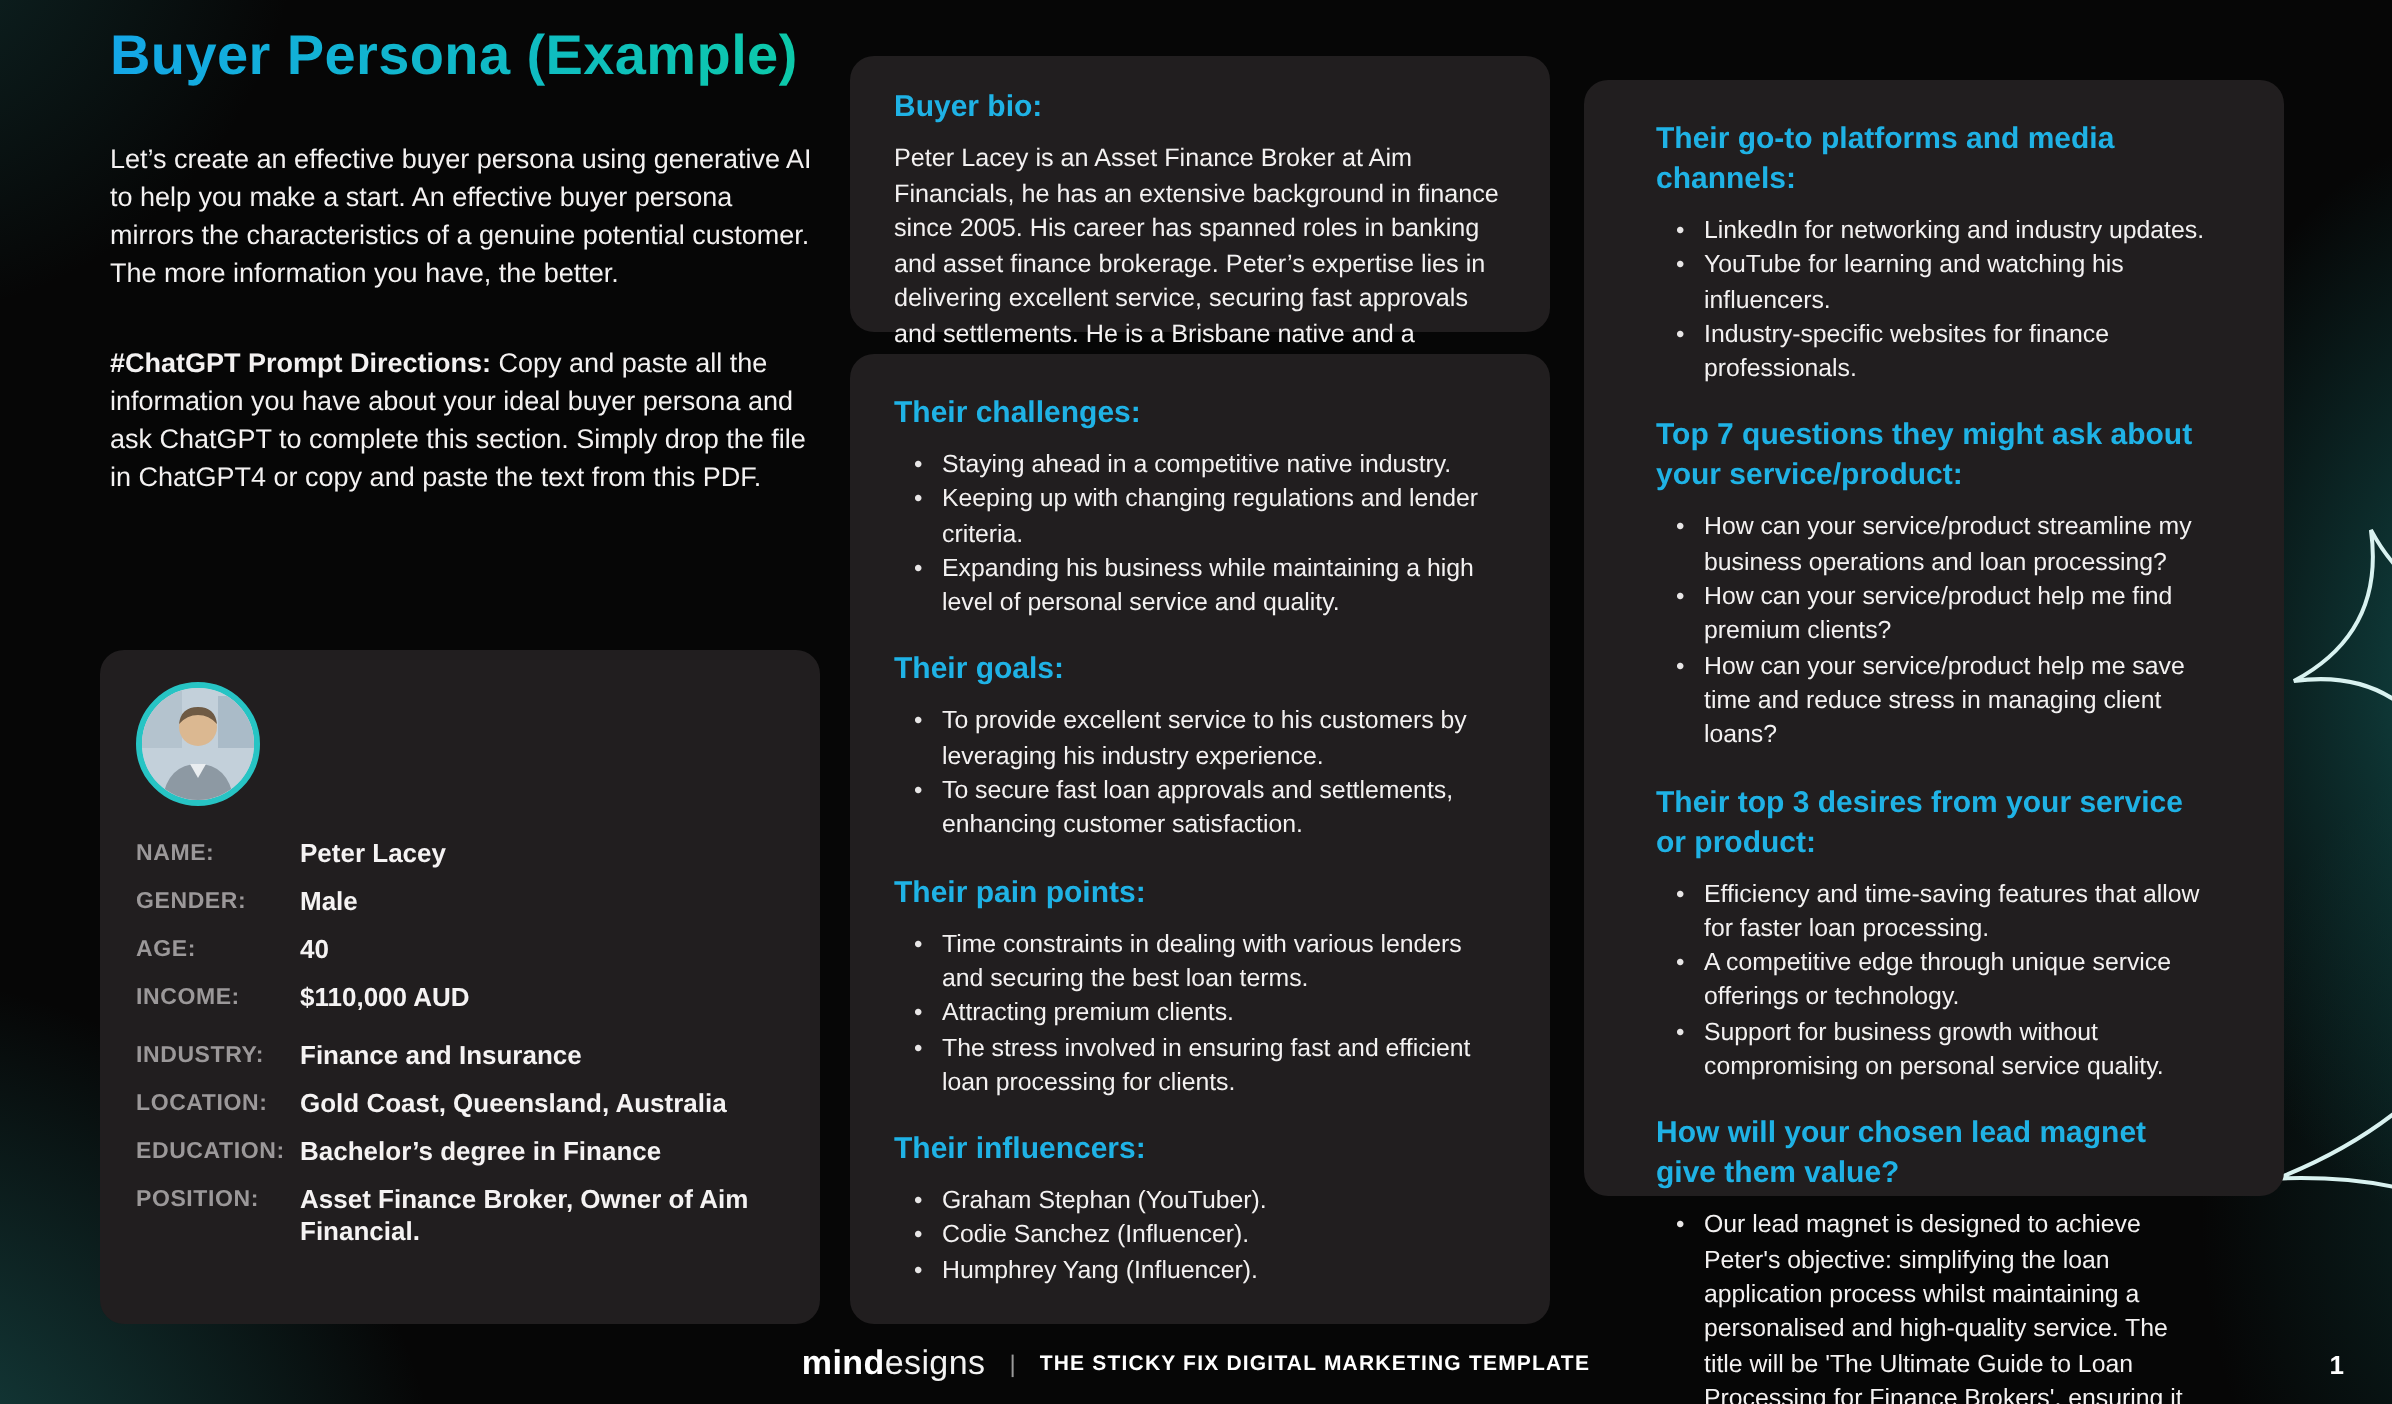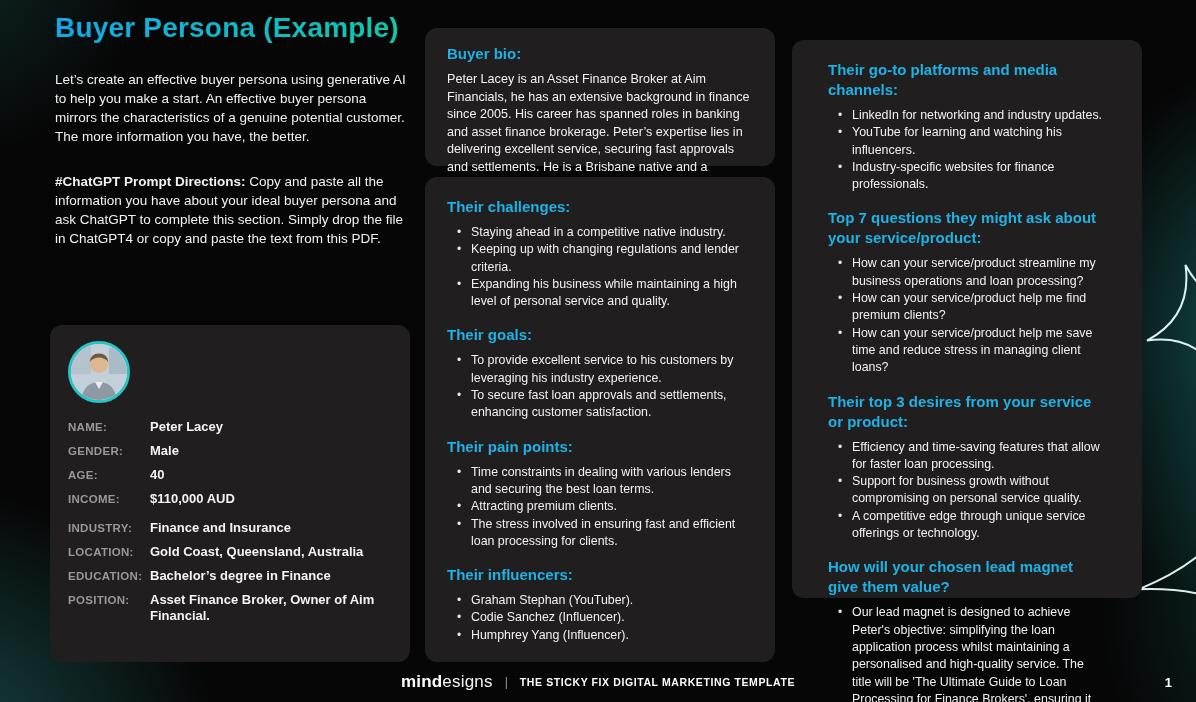--- a/index.html
+++ b/index.html
@@ -189,22 +189,22 @@
     <ul class="bullets">
       <li>How can your service/product streamline my business operations and loan processing?</li>
       <li>How can your service/product help me find premium clients?</li>
       <li>How can your service/product help me save time and reduce stress in managing client loans?</li>
     </ul>
   </div>
   <div class="section">
     <h2>Their top 3 desires from your service or product:</h2>
     <ul class="bullets">
       <li>Efficiency and time-saving features that allow for faster loan processing.</li>
+      <li>A competitive edge through unique service offerings or technology.</li>
       <li>Support for business growth without compromising on personal service quality.</li>
-      <li>A competitive edge through unique service offerings or technology.</li>
     </ul>
   </div>
   <div class="section">
     <h2>How will your chosen lead magnet give them value?</h2>
     <ul class="bullets">
       <li>Our lead magnet is designed to achieve Peter's objective: simplifying the loan application process whilst maintaining a personalised and high-quality service. The title will be 'The Ultimate Guide to Loan Processing for Finance Brokers', ensuring it directly addresses the needs and challenges faced by finance brokers in streamlining their operations.</li>
     </ul>
   </div>
 </section>
 

